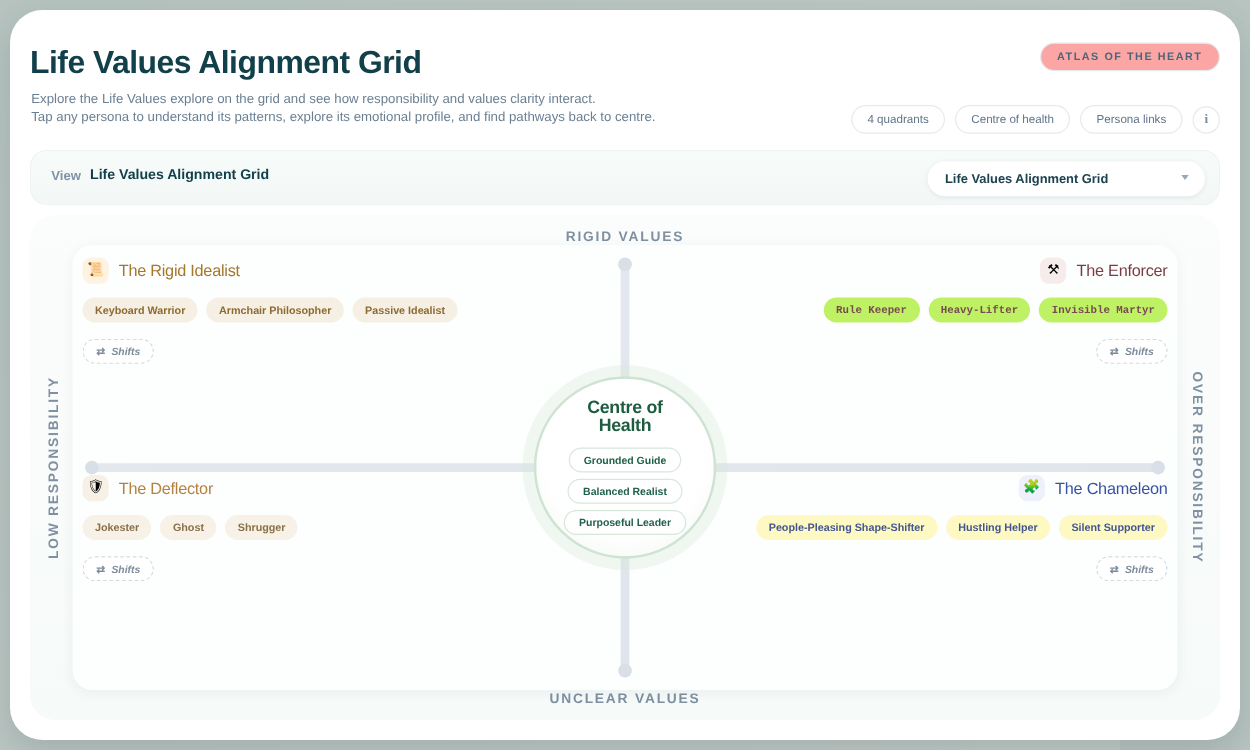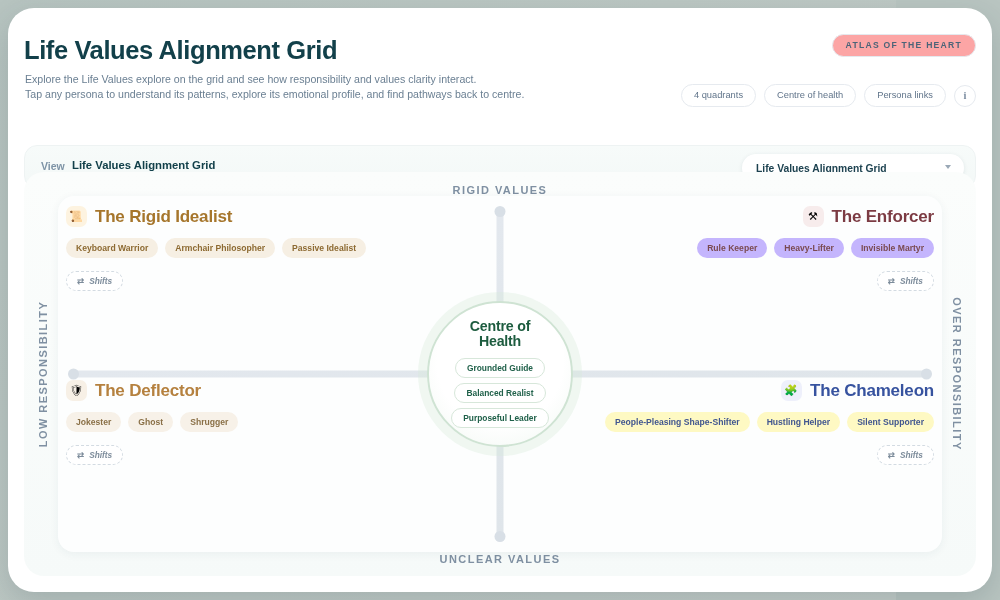--- a/index.html
+++ b/index.html
@@ -68,21 +68,20 @@
     font-family: "Liberation Serif", serif;
   }
 
   
   .viewbar {
     position: absolute; left: 16px; top: 112px;
     width: 952px; height: 44px;
     background: linear-gradient(180deg,#f7fbfa 0%, #f3f8f7 100%);
     border: 1px solid #eef3f3;
     border-radius: 13px;
-    margin-top: 25px;
   }
   .view-label {
     position: absolute; left: 16px; top: 14px;
     font-size: 10.5px; font-weight: 700; color: #7d93a6;
   }
   .view-value {
     position: absolute; left: 47px; top: 13px;
     font-size: 11.3px; font-weight: 700; color: #12404a;
   }
   .view-select {
@@ -196,21 +195,21 @@
   .q-br { right: 8px;  bottom: 10px; text-align: right; }
 
   .q-head { display: flex; align-items: center; gap: 8px; }
   .q-tr .q-head, .q-br .q-head { justify-content: flex-end; }
 
   .q-icon {
     width: 21px; height: 21px; border-radius: 7px;
     display: flex; align-items: center; justify-content: center;
     font-size: 11px; line-height: 1;
   }
-  .q-title { font-size: 17px; font-weight: 700; letter-spacing: -0.2px; }
+  .q-title { font-size: 13px; font-weight: 400; letter-spacing: -0.2px; }
 
   .q-tags { display: flex; gap: 7px; margin-top: 11px; flex-wrap: wrap; }
   .q-tr .q-tags, .q-br .q-tags { justify-content: flex-end; }
   .tag {
     border-radius: 999px; padding: 4.5px 10px 5.5px;
     font-size: 8.6px; font-weight: 700; white-space: nowrap;
   }
 
   .shift-row { margin-top: 13px; display: flex; }
   .q-tr .shift-row, .q-br .shift-row { justify-content: flex-end; }
@@ -223,21 +222,21 @@
   }
   .swap-ico { font-size: 8.5px; font-style: normal; }
 
   
   .th-amber .q-icon { background: #fdf3e0; }
   .th-amber .q-title { color: #a6762c; }
   .th-amber .tag { background: #f6efe3; color: #8d6a32; }
   
   .th-rose .q-icon { background: #f7ecec; }
   .th-rose .q-title { color: #7c3b43; }
-  .th-rose .tag { background: #c4b5fd; color: #7a4a51; }
+  .th-rose .tag { background: #bef264; color: #7a4a51; font-family: Liberation Mono, monospace; }
   
   .th-sand .q-icon { background: #f7f0e6; }
   .th-sand .q-title { color: #b5813f; }
   .th-sand .tag { background: #f7f1e8; color: #8a7047; }
   
   .th-indigo .q-icon { background: #eef0fb; }
   .th-indigo .q-title { color: #37539f; }
   .th-indigo .tag { background: #fef9c3; color: #41568f; }
 </style>
 </head>

